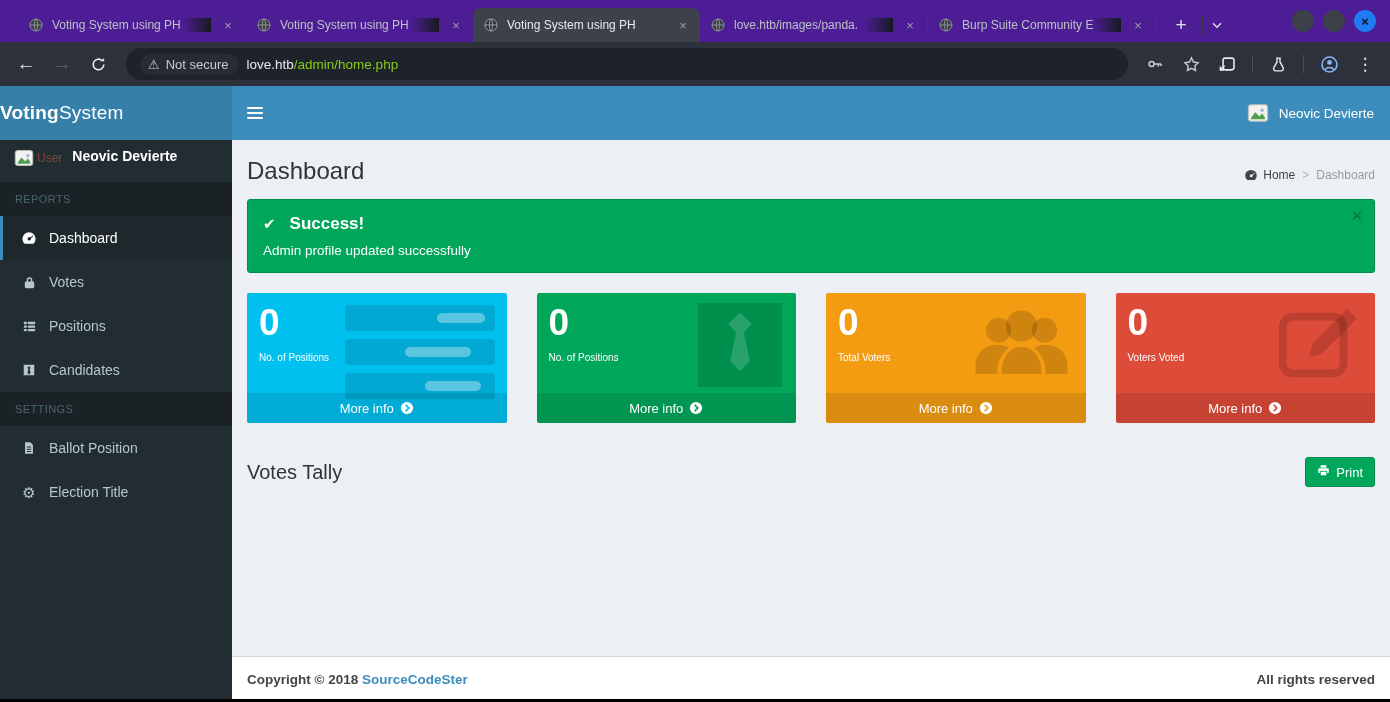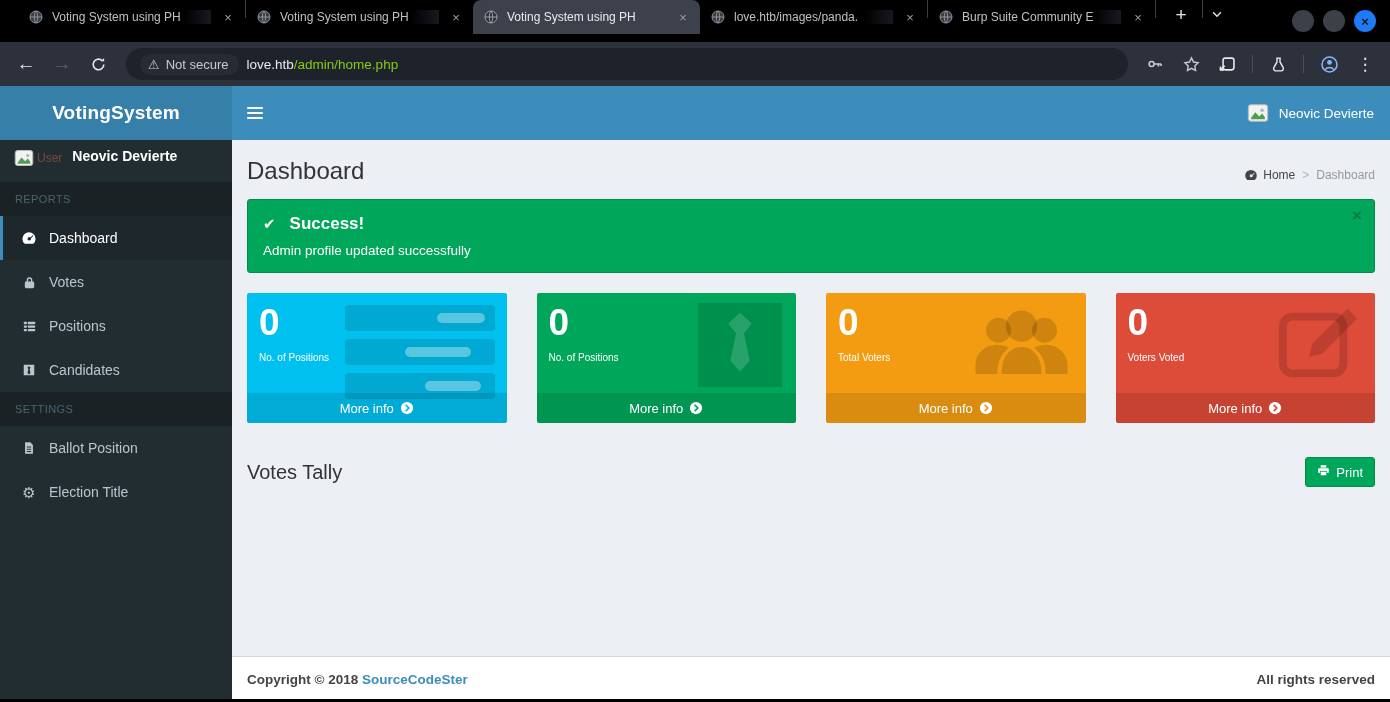--- a/index.html
+++ b/index.html
@@ -1,21 +1,21 @@
 <!DOCTYPE html>
 <html><head>
 <meta charset="utf-8">
 <style>
   *{box-sizing:border-box;margin:0;padding:0}
   html,body{background:#000}
   body{font-family:"Liberation Sans","DejaVu Sans",sans-serif;}
   .win{position:relative;width:1390px;height:702px;background:#16181d;overflow:hidden}
 
   
-  .tabstrip{height:42px;background:#000000;display:flex;padding-left:18px}
+  .tabstrip{height:42px;background:#4c1d95;display:flex;align-items:flex-end;padding-left:18px}
   .tab{width:227px;height:34px;display:flex;align-items:center;gap:8px;padding:0 8px 0 10px;
        border-radius:8px 8px 0 0;position:relative;cursor:default}
   .tab .tab-title{flex:1;font-size:12px;color:#bdc1c6;white-space:nowrap;overflow:hidden;position:relative}
   .tab .fade{position:absolute;right:0;top:0;bottom:0;width:28px;background:linear-gradient(to right,rgba(23,26,32,0),#171a20)}
   .tab.active{background:#3c414b}
   .tab.active .tab-title{color:#e8eaed}
   .tab.active .fade{background:linear-gradient(to right,rgba(60,65,75,0),#3c414b)}
   .tab-close{width:18px;height:18px;border-radius:50%;display:flex;align-items:center;justify-content:center;
              color:#9aa0a6;font-size:13px;flex:none}
   .favicon{width:16px;height:16px;flex:none;display:flex}
@@ -37,24 +37,24 @@
   .sec-chip .warn{font-size:13px;color:#c7cbd1}
   .url{font-size:13.5px;color:#e8eaed}
   .url .path{color:#84cc16}
   .tbicons{display:flex;align-items:center;gap:6px}
   .tbicon{width:30px;height:30px;display:flex;align-items:center;justify-content:center;color:#e8eaed}
   .tb-sep{width:1px;height:18px;background:#4a4e57;margin:0 4px}
   .dots{font-size:17px;color:#e8eaed}
 
   
   .navbar{height:54px;display:flex;background:#3c8dbc}
-  .logo{width:232px;height:54px;background:#367fa9;color:#fff;display:flex;align-items:center;justify-content:center;
+  .logo{width:232px;height:54px;background:#367fa9;color:#fff;display:flex;align-items:center;
         font-size:19px;letter-spacing:.2px}
   .logo b{font-weight:bold}
-  .logo span{font-weight:700}
+  .logo span{font-weight:400}
   .hamburger{width:46px;height:54px;display:flex;flex-direction:column;align-items:center;justify-content:center;gap:3px}
   .hamburger i{display:block;width:16px;height:2px;background:#fff;border-radius:1px}
   .nav-user{margin-left:auto;display:flex;align-items:center;gap:9px;padding:0 16px;color:#fff;font-size:13.5px}
   .avatar-sm{width:24px;height:24px;border-radius:4px;overflow:hidden;display:flex;align-items:center;justify-content:center}
 
   
   .body-row{display:flex;height:562px}
   .sidebar{width:232px;background:#222d32;flex:none;display:flex;flex-direction:column}
   .content{flex:1;background:#ecf0f5;display:flex;flex-direction:column;position:relative}
 

